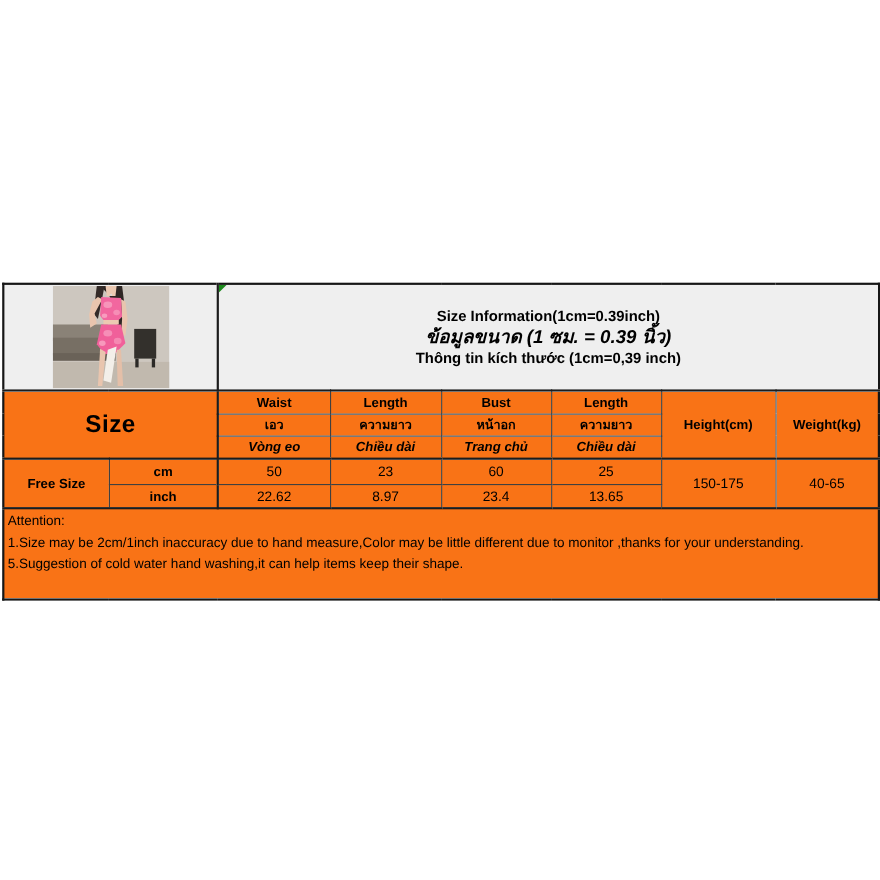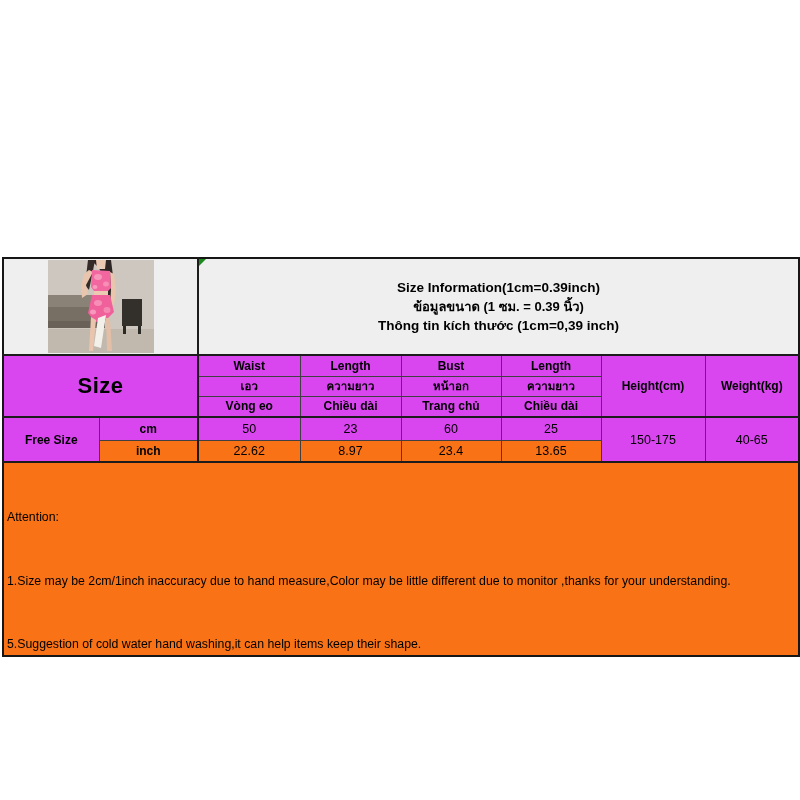--- a/index.html
+++ b/index.html
@@ -11,43 +11,43 @@
   table.size-chart{
     border-collapse:collapse;table-layout:fixed;width:796px;
     border:2px solid #161616;
   }
   table.size-chart td{
     border:1px solid #404040;text-align:center;vertical-align:middle;
     padding:0;overflow:hidden;
   }
   .bb2{border-bottom-width:2px !important;border-bottom-color:#1c1c1c !important;}
   .br2{border-right-width:2px !important;border-right-color:#1c1c1c !important;}
-  .g{background:#d946ef;}
+  .g{background:#f97316;}
   .lg{background:#efefef;}
   .w{background:#f97316;}
   .photo-cell{vertical-align:middle;}
   .photo-cell svg{display:block;margin:0 auto;}
   .header-cell{position:relative;}
   .comment-tri{
     position:absolute;top:0;left:0;width:0;height:0;
     border-top:7px solid #1d8a1d;border-right:7px solid transparent;
   }
   .hdr-line{font-weight:700;font-size:13.5px;line-height:19px;}
-  .hdr-line.th{font-size:13px;}
+  .hdr-line.th{font-size:17px;font-style:italic;}
   .size-corner{font-size:22px;font-weight:700;letter-spacing:.5px;}
   .en-h{font-size:12px;font-weight:700;}
   .th-h{font-size:11.5px;font-weight:700;}
-  .vi-h{font-size:12px;font-weight:700;}
+  .vi-h{font-size:12px;font-weight:700;font-style:italic;}
   .lbl{font-size:12px;font-weight:700;margin-top:43px;}
   .val{font-size:12.5px;font-weight:400;}
   .attention-cell{
     text-align:left !important;vertical-align:top !important;
     padding:1px 4px 0 3px !important;
   }
-  .attention-cell div{font-size:12.3px;line-height:19.5px;font-weight:400;margin-top:44px;}
+  .attention-cell div{font-size:12.3px;line-height:19.5px;font-weight:400;}
 </style>
 </head>
 <body>
 
 <div class="sheet">
   <table class="size-chart">
     <colgroup>
       <col style="width:96px">
         <col style="width:99px">
         <col style="width:102px">

